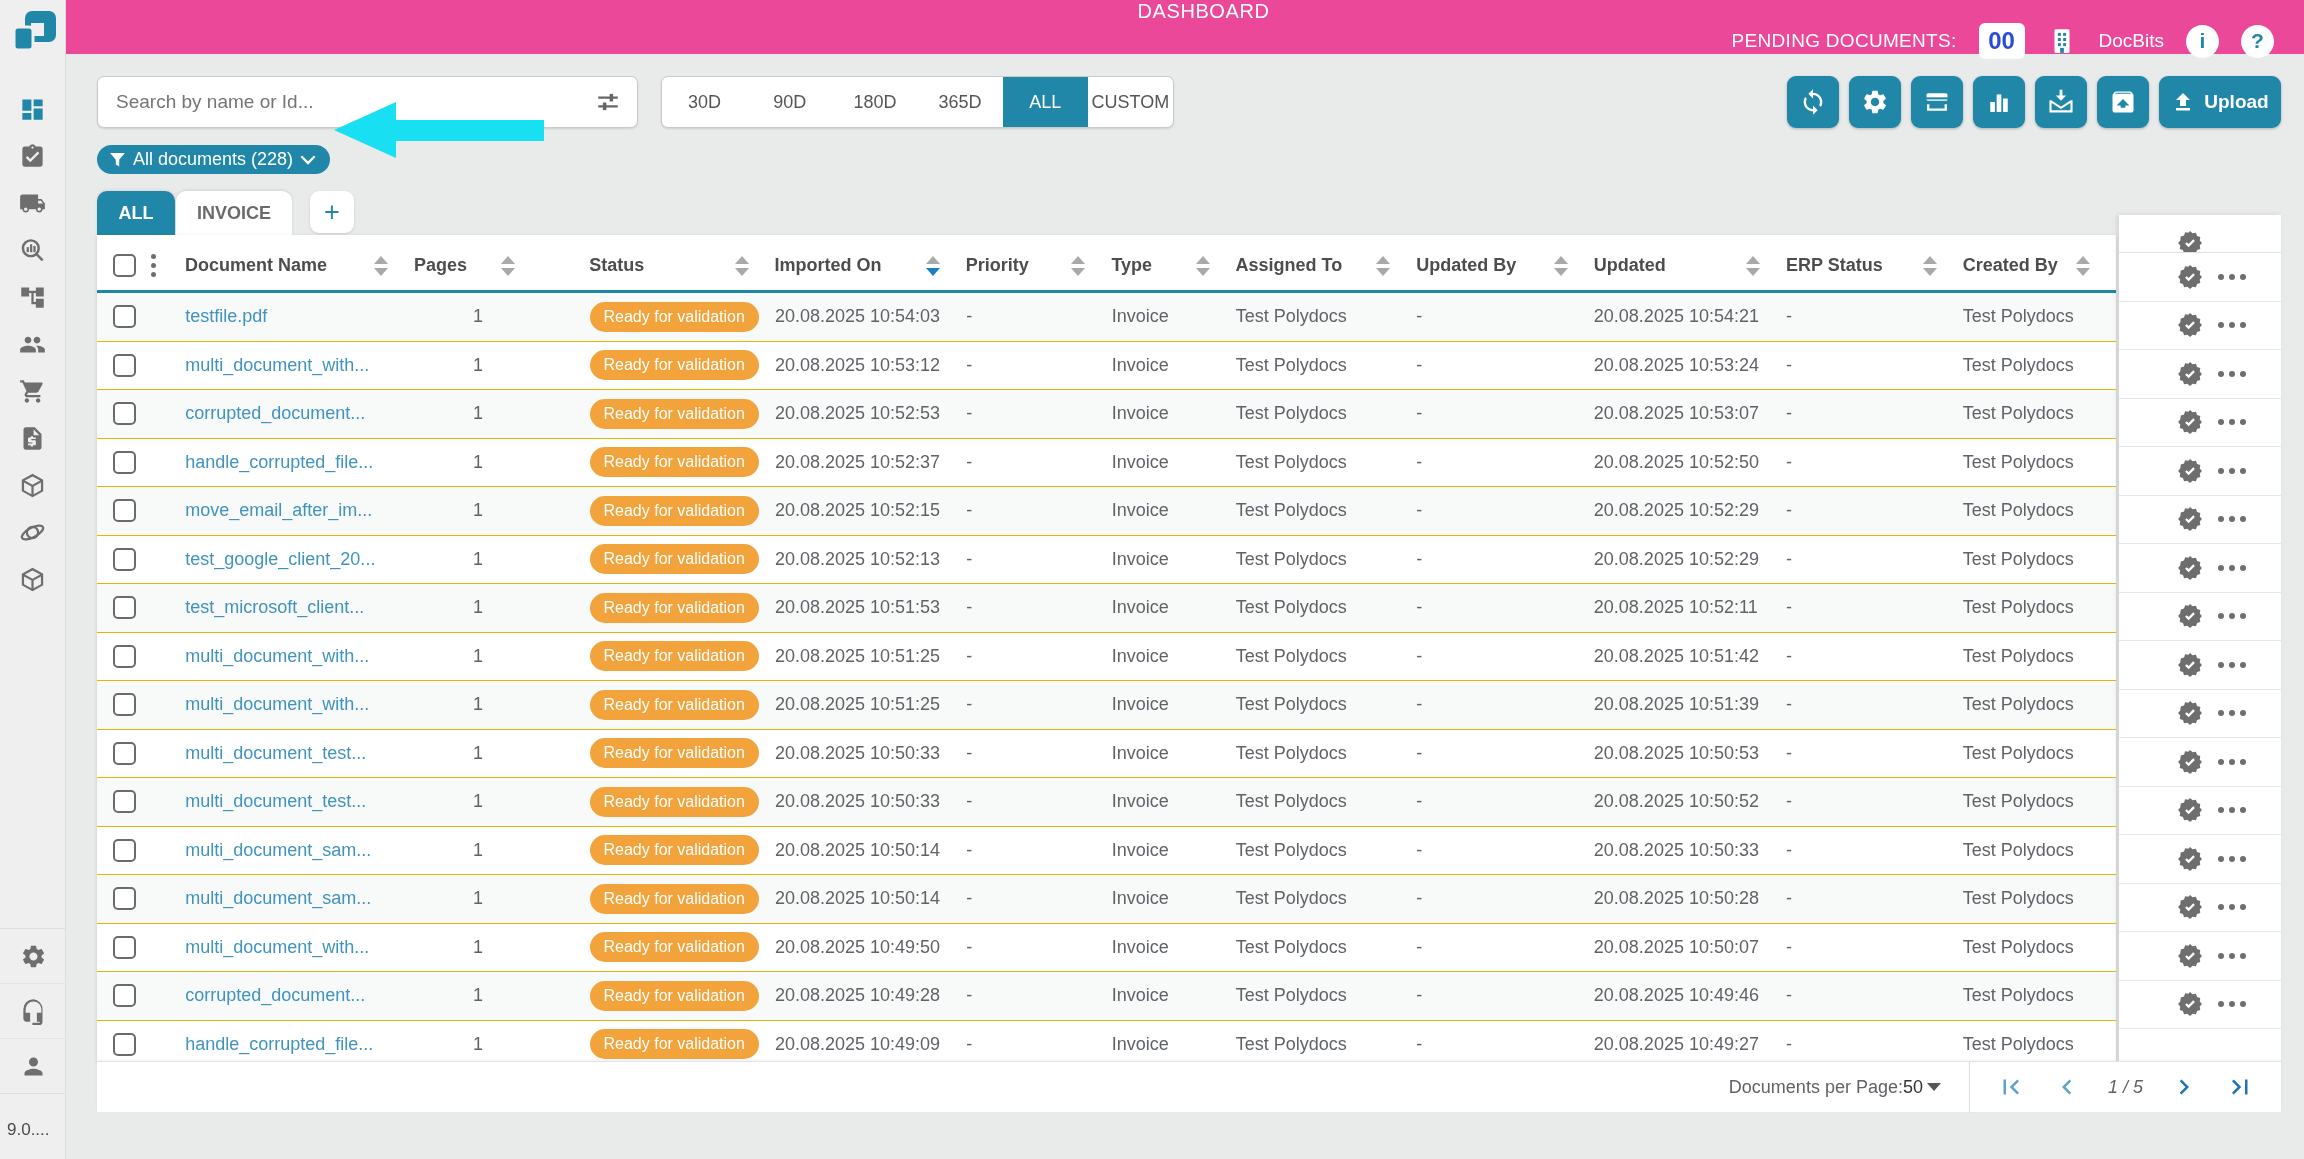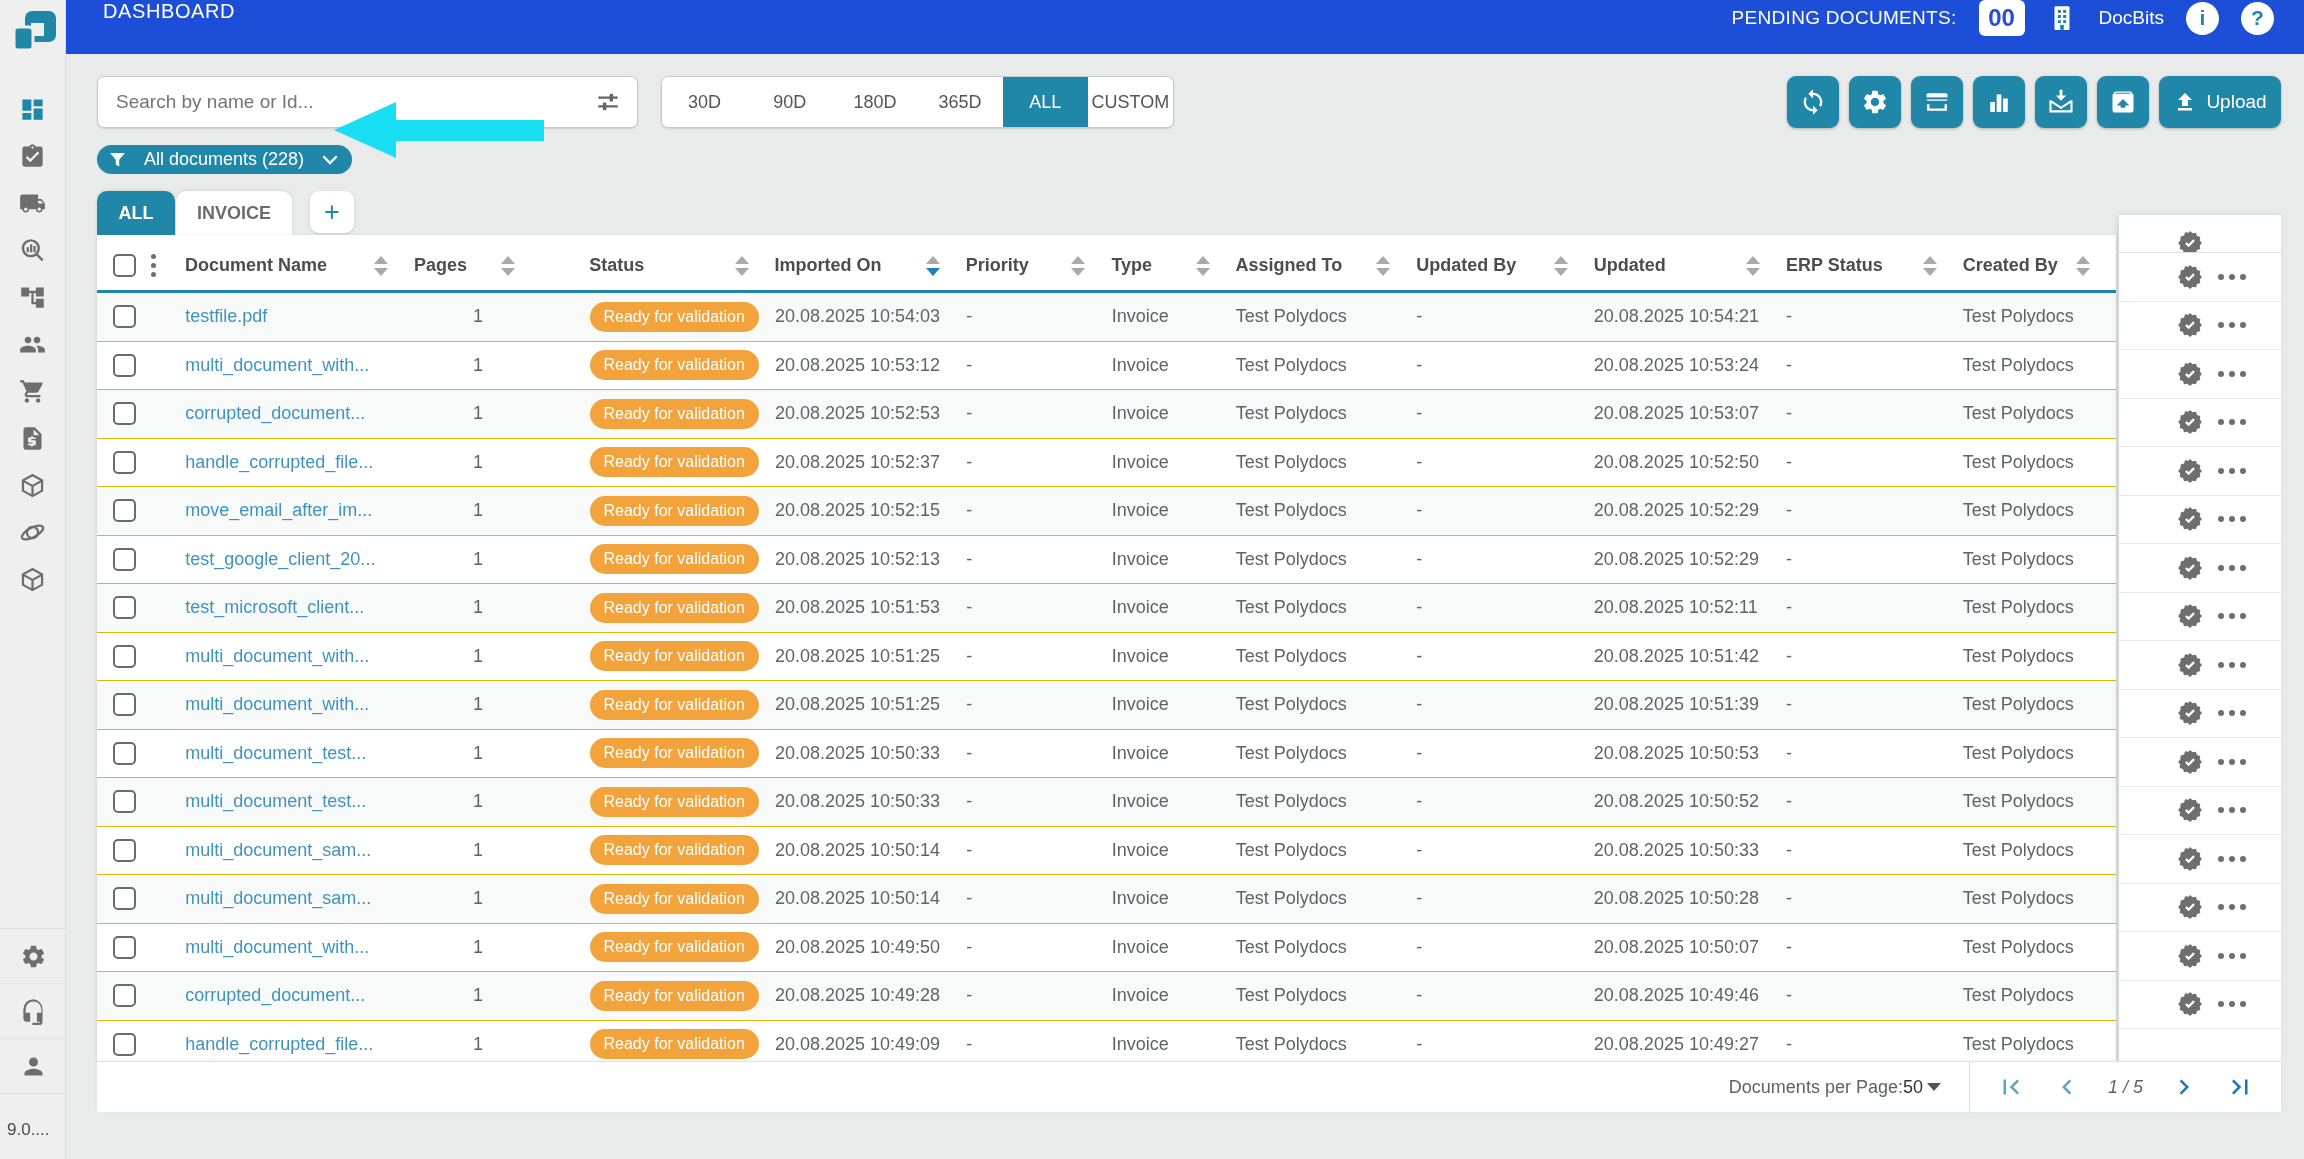--- a/index.html
+++ b/index.html
@@ -11,21 +11,21 @@
   .logo { position:absolute; left:11px; top:10px; width:46px; height:48px; }
   .side-nav { position:absolute; top:86px; left:0; width:100%; display:flex; flex-direction:column; align-items:center; }
   .nav-item { width:66px; height:47px; display:flex; align-items:center; justify-content:center; cursor:pointer; }
   .nav-item svg { width:27px; height:27px; }
   .side-bottom { position:absolute; top:928px; left:0; width:100%; border-top:1px solid #dedede; }
   .side-bottom .nav-item { height:55px; border-bottom:1px solid #e4e4e4; }
   .side-bottom .nav-item:last-child { border-bottom:1px solid #dedede; }
   .version { position:absolute; top:1120px; left:7px; font-size:17px; color:#4a4a4a; }
 
   
-  .topbar { position:absolute; left:66px; top:0; width:2238px; height:54px; background:#1d4ed8; display:flex; align-items:flex-start; color:#fff; }
+  .topbar { position:absolute; left:66px; top:0; width:2238px; height:54px; background:#ec4899; display:flex; align-items:center; color:#fff;flex-direction:column; }
   .tb-title { margin-left:37px; font-size:20px; font-weight:500; letter-spacing:.6px; }
   .tb-right { margin-left:auto; margin-right:30px; display:flex; align-items:center; gap:22px; }
   .pending-label { font-size:19px; letter-spacing:.3px; }
   .count-badge { background:#fff; color:#2a4bd4; font-weight:bold; font-size:24px; min-width:46px; height:36px; border-radius:6px; display:flex; align-items:center; justify-content:center; padding:0 6px; }
   .brand { font-size:19px; }
   .circle-ic { width:33px; height:33px; border-radius:50%; background:#fff; color:#2187a8; display:flex; align-items:center; justify-content:center; font-weight:bold; font-size:21px; cursor:pointer; }
 
   
   .content { position:absolute; left:66px; top:54px; width:2238px; height:1105px; }
 
@@ -33,24 +33,24 @@
   .search-ph { margin-left:18px; font-size:19px; color:#757575; }
   .tune { margin-left:auto; margin-right:16px; width:26px; height:26px; }
 
   .date-group { position:absolute; left:595px; top:22px; width:513px; height:52px; background:#fff; border:1px solid #c9c9c9; border-radius:7px; display:flex; overflow:hidden; box-shadow:0 1px 2px rgba(0,0,0,.12); }
   .seg { flex:1; display:flex; align-items:center; justify-content:center; font-size:18px; font-weight:500; color:#555; cursor:pointer; }
   .seg.active { background:#2187a8; color:#fff; }
 
   .actions { position:absolute; right:23px; top:22px; height:52px; display:flex; gap:10px; }
   .act-btn { width:52px; height:52px; background:#2187a8; border-radius:9px; display:flex; align-items:center; justify-content:center; cursor:pointer; box-shadow:0 1px 3px rgba(0,0,0,.25); }
   .act-btn svg { width:28px; height:28px; }
-  .upload-btn { width:122px; height:52px; background:#2187a8; border-radius:9px; display:flex; align-items:center; justify-content:center; gap:9px; color:#fff; font-size:19px; font-weight:400; cursor:pointer; box-shadow:0 1px 3px rgba(0,0,0,.25); }
+  .upload-btn { width:122px; height:52px; background:#2187a8; border-radius:9px; display:flex; align-items:center; justify-content:center; gap:9px; color:#fff; font-size:19px; font-weight:700; cursor:pointer; box-shadow:0 1px 3px rgba(0,0,0,.25); }
   .upload-btn svg { width:24px; height:24px; }
 
-  .pill { position:absolute; left:31px; top:91px; height:29px; background:#2187a8; border-radius:15px; display:flex; align-items:center; gap:18px; padding:0 14px 0 12px; color:#fff; font-size:18px; cursor:pointer; }
+  .pill { position:absolute; left:31px; top:91px; height:29px; background:#2187a8; border-radius:15px; display:flex; align-items:center; gap:7px; padding:0 14px 0 12px; color:#fff; font-size:18px; cursor:pointer; }
 
   .tabs { position:absolute; left:31px; top:137px; height:44px; display:flex; }
   .tab { height:44px; display:flex; align-items:center; justify-content:center; font-size:18px; font-weight:bold; border-radius:10px 10px 0 0; background:#fff; color:#6b6b6b; box-shadow:0 -1px 3px rgba(0,0,0,.10); cursor:pointer; }
   .tab.active { background:#2187a8; color:#fff; }
   .tab-all { width:78px; } .tab-invoice { width:116px; margin-left:1px; }
   .tab-add { width:44px; height:42px; margin-left:18px; border-radius:9px; background:#fff; color:#2187a8; font-size:27px; font-weight:400; box-shadow:0 1px 3px rgba(0,0,0,.12); }
 
   
   .table-card { position:absolute; left:31px; top:181px; width:2019px; height:826px; background:#fff; box-shadow:0 1px 4px rgba(0,0,0,.13); overflow:hidden; padding-top:6px; }
   .thead { display:flex; align-items:center; height:52px; border-bottom:3px solid #1f86a9; }

